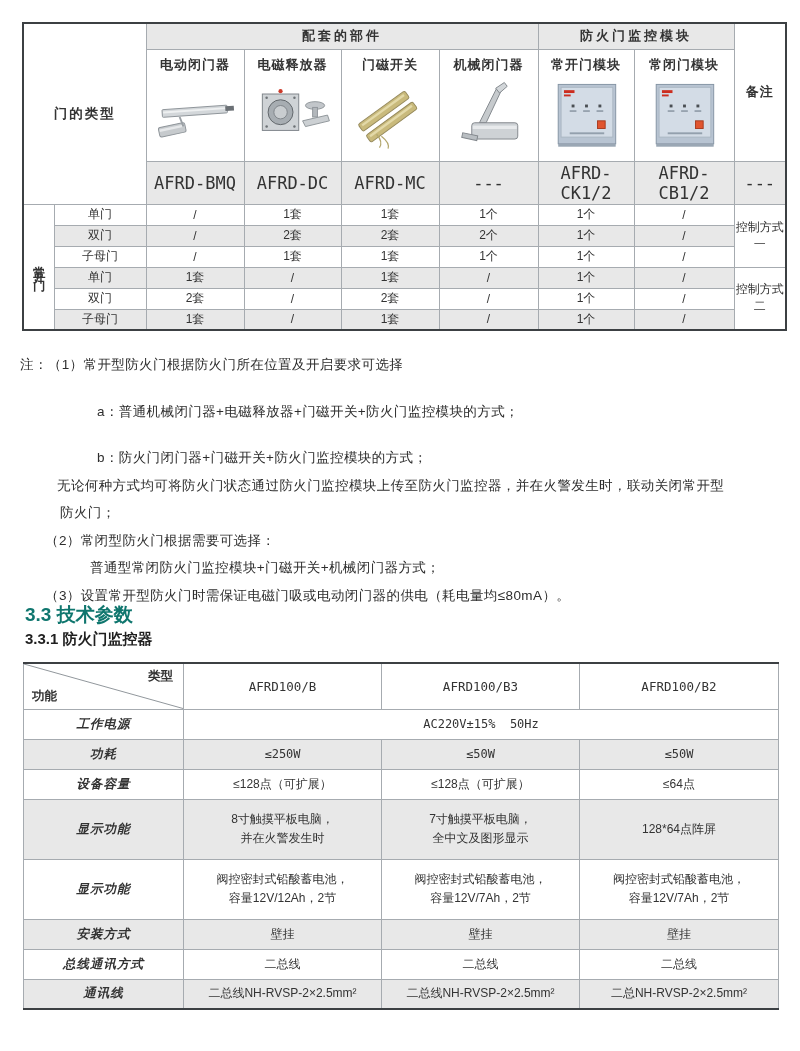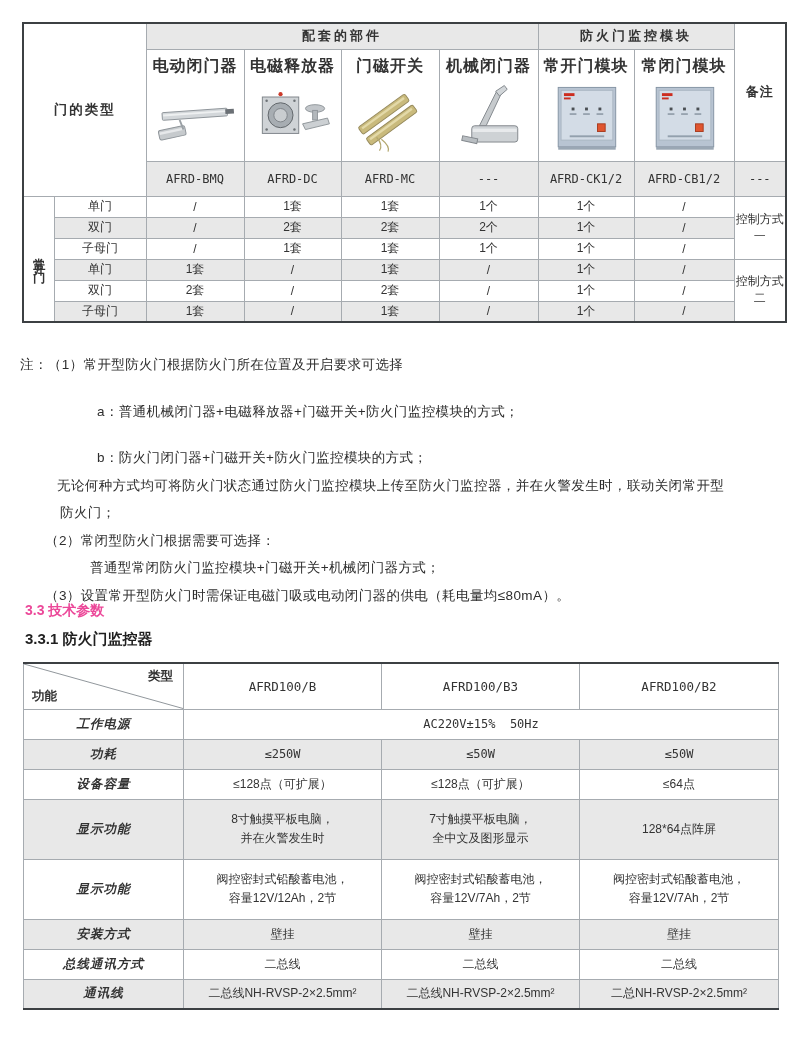--- a/index.html
+++ b/index.html
@@ -17,39 +17,39 @@
   .mono { font-family: "DejaVu Sans Mono", monospace; }
   .pre { white-space: pre-wrap; }
 
   
   .t1 { position: absolute; left: 22px; top: 22px; width: 763px; border: 2px solid #3c4043; }
   .t1 td { font-size: 12px; padding: 1px; }
   .t1 .group { font-size: 13px; letter-spacing: 3px; font-weight: bold; height: 26px; }
   .t1 .door-type { font-size: 13.5px; letter-spacing: 2px; font-weight: bold; }
   .t1 .remark-h { font-size: 13px; letter-spacing: 1px; font-weight: bold; }
   .t1 .r-names td { height: 112px; vertical-align: top; padding-top: 6px; }
-  .t1 .pname { font-size: 16px; font-weight: bold; letter-spacing: 1px; margin-bottom: 3px; }
+  .t1 .pname { font-size: 13px; font-weight: bold; letter-spacing: 1px; margin-bottom: 3px; }
   .t1 .pimg { display:block; margin: 2px auto 0; }
-  .t1 .r-models td { height: 35px; font-size: 12px; }
+  .t1 .r-models td { height: 35px; font-size: 17px; }
   .t1 .r-data td { height: 21px; }
   .t1 .vtext { font-size: 12.5px; font-weight: bold; }
   .t1 .vtext span { writing-mode: vertical-rl; text-orientation: upright; letter-spacing: 6px; }
   .t1 .ctrl { font-size: 12px; line-height: 17px; }
 
   
   .notes { position: absolute; left: 20px; top: 351px; width: 766px; }
   .note-line { font-size: 13.5px; line-height: 27.5px; color: #2d2d2d; letter-spacing: 0.4px; white-space: nowrap; }
   .n1, .n2 { padding-left: 77px; margin-top: 19px; }
   .n3 { padding-left: 37px; }
   .n4 { padding-left: 40px; }
   .n5, .n7 { padding-left: 25px; }
   .n6 { padding-left: 70px; }
 
   
-  .h-sec { position: absolute; left: 25px; top: 602px; font-size: 14px; font-weight: bold; color: #ec4899; }
+  .h-sec { position: absolute; left: 25px; top: 602px; font-size: 19px; font-weight: bold; color: #0f766e; }
   .h-sub { position: absolute; left: 25px; top: 630px; font-size: 15px; font-weight: bold; color: #1f1f1f; }
 
   
   .t2 { position: absolute; left: 23px; top: 662px; width: 755px;
         border-top: 2px solid #3c4043; border-bottom: 2px solid #3c4043;
         border-left: 1px solid #a6abb0; border-right: 1px solid #a6abb0; }
   .t2 td { font-size: 12px; padding: 2px 4px; }
   .t2 .lbl { font-size: 12.5px; font-weight: bold; letter-spacing: 1px; font-style: italic; }
   .t2 .model { height: 46px; font-size: 12.5px; }
   .t2 .r30 td { height: 30px; }

